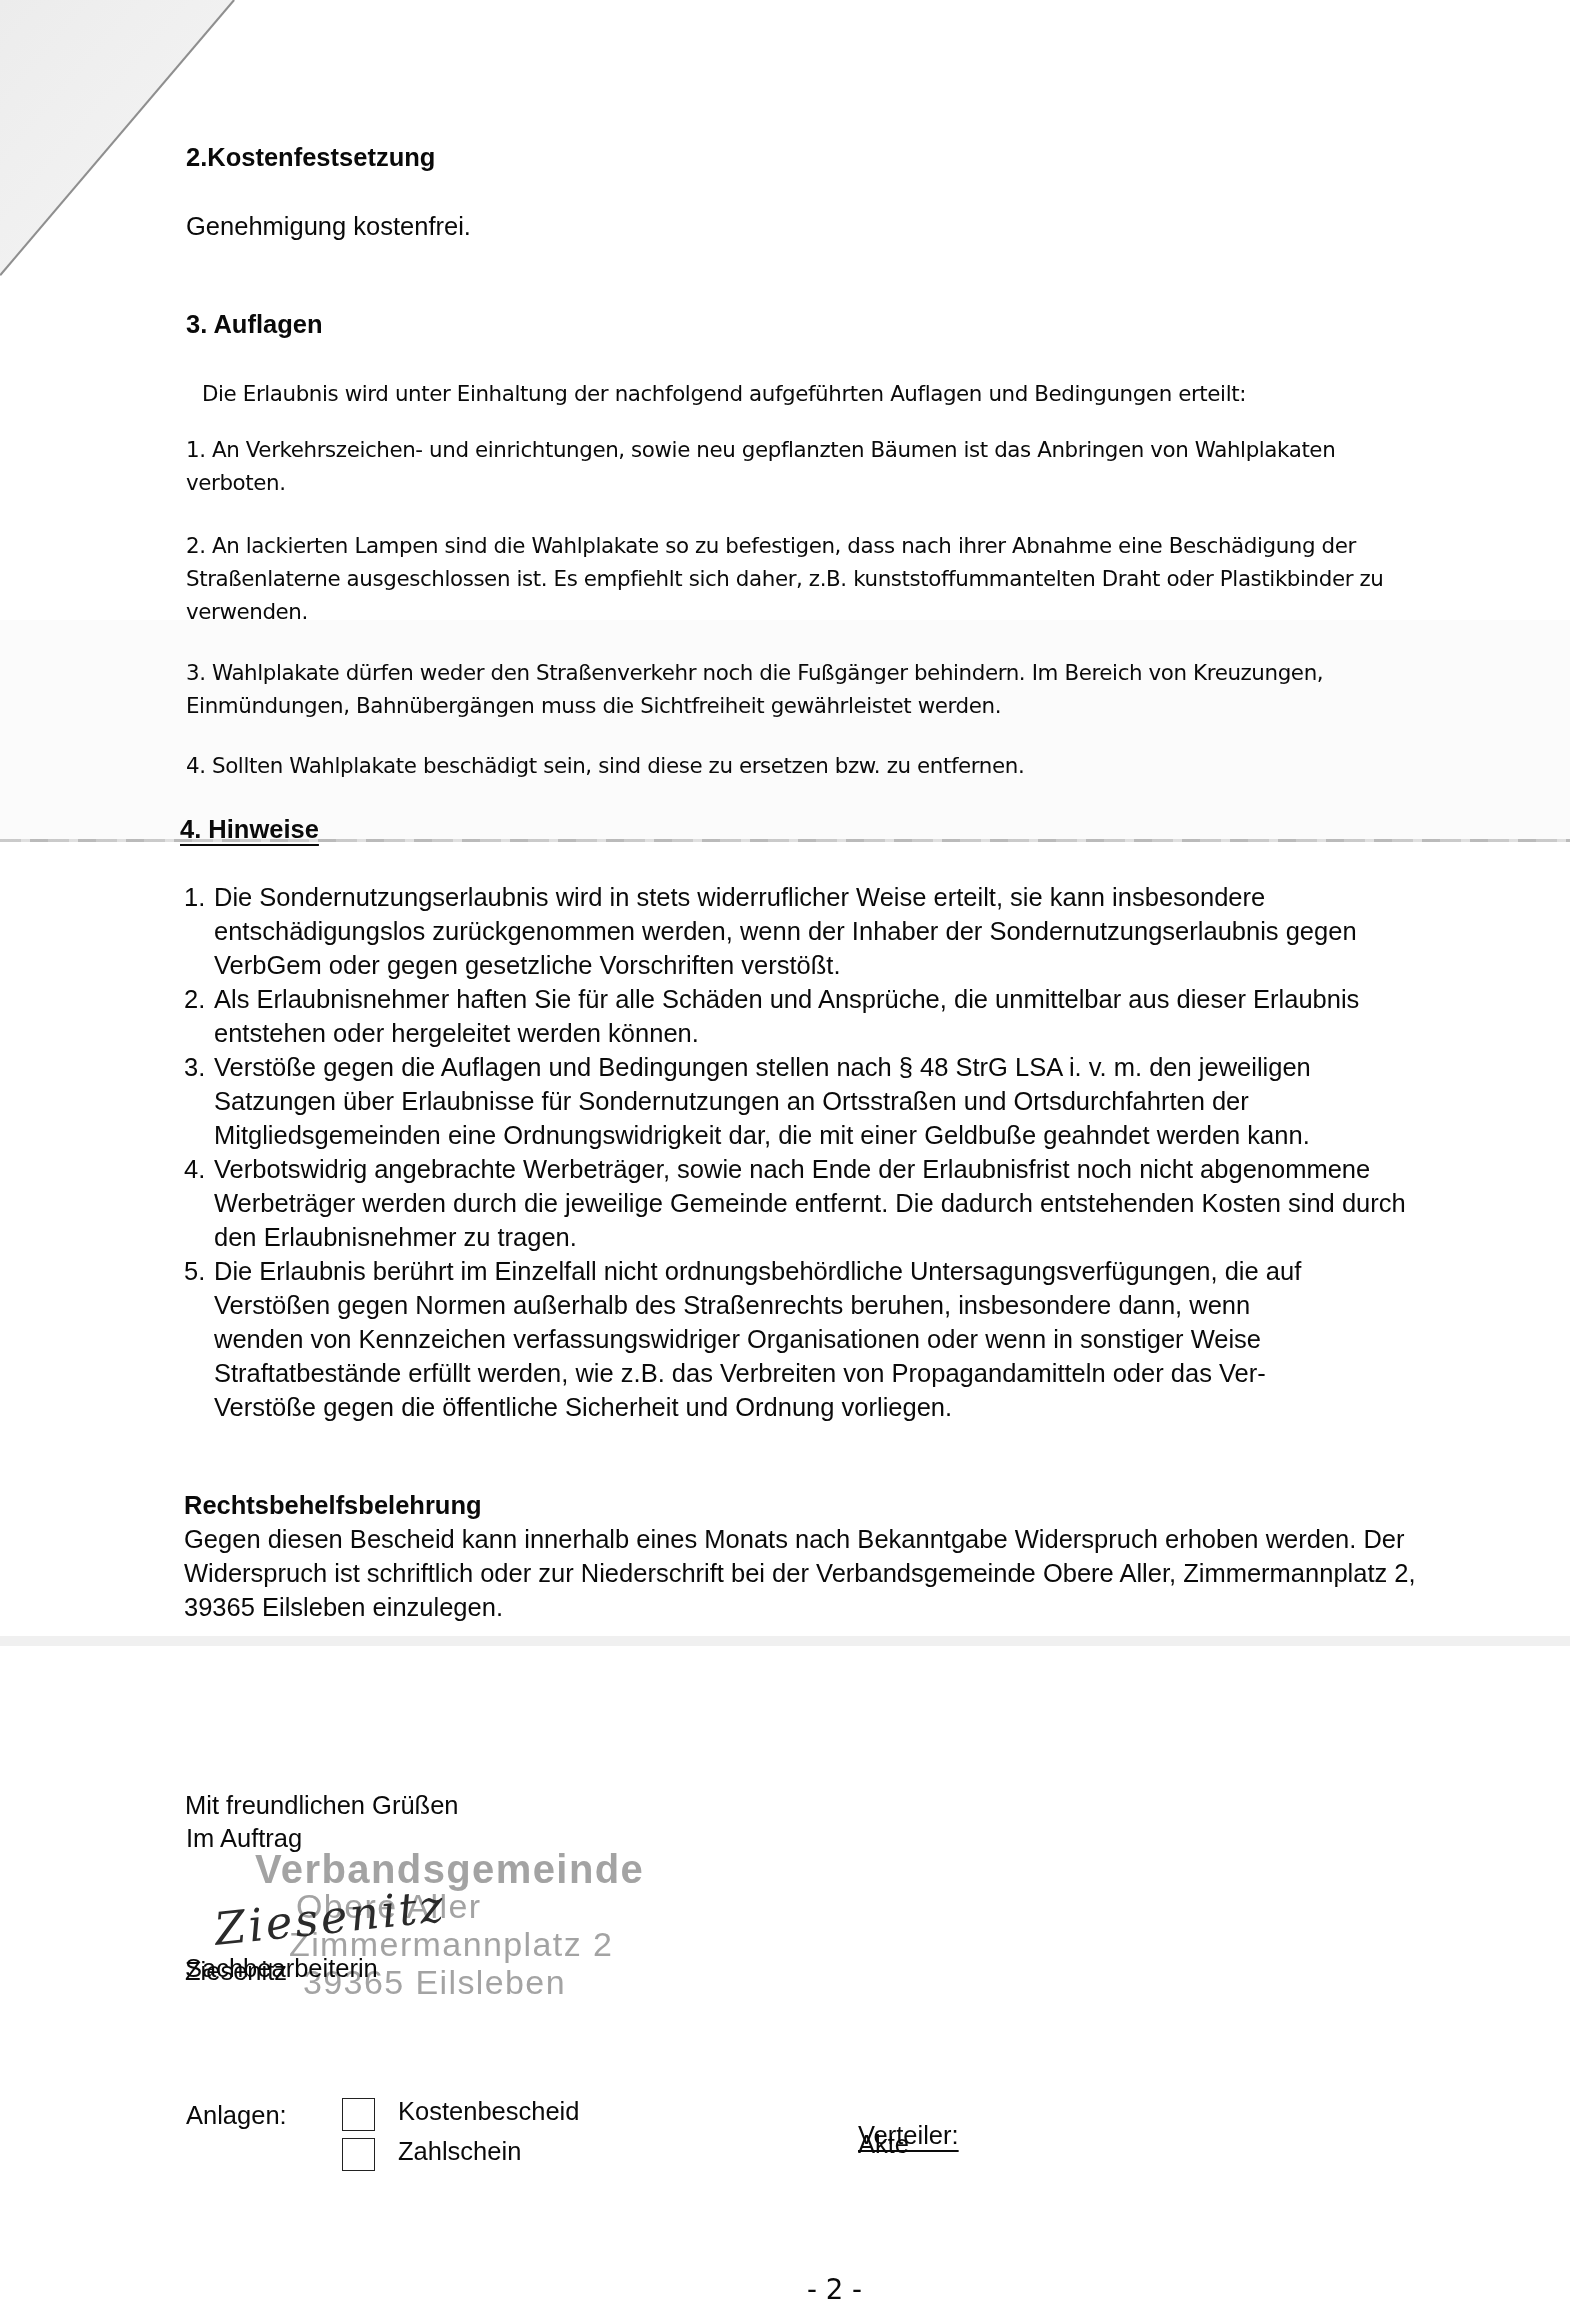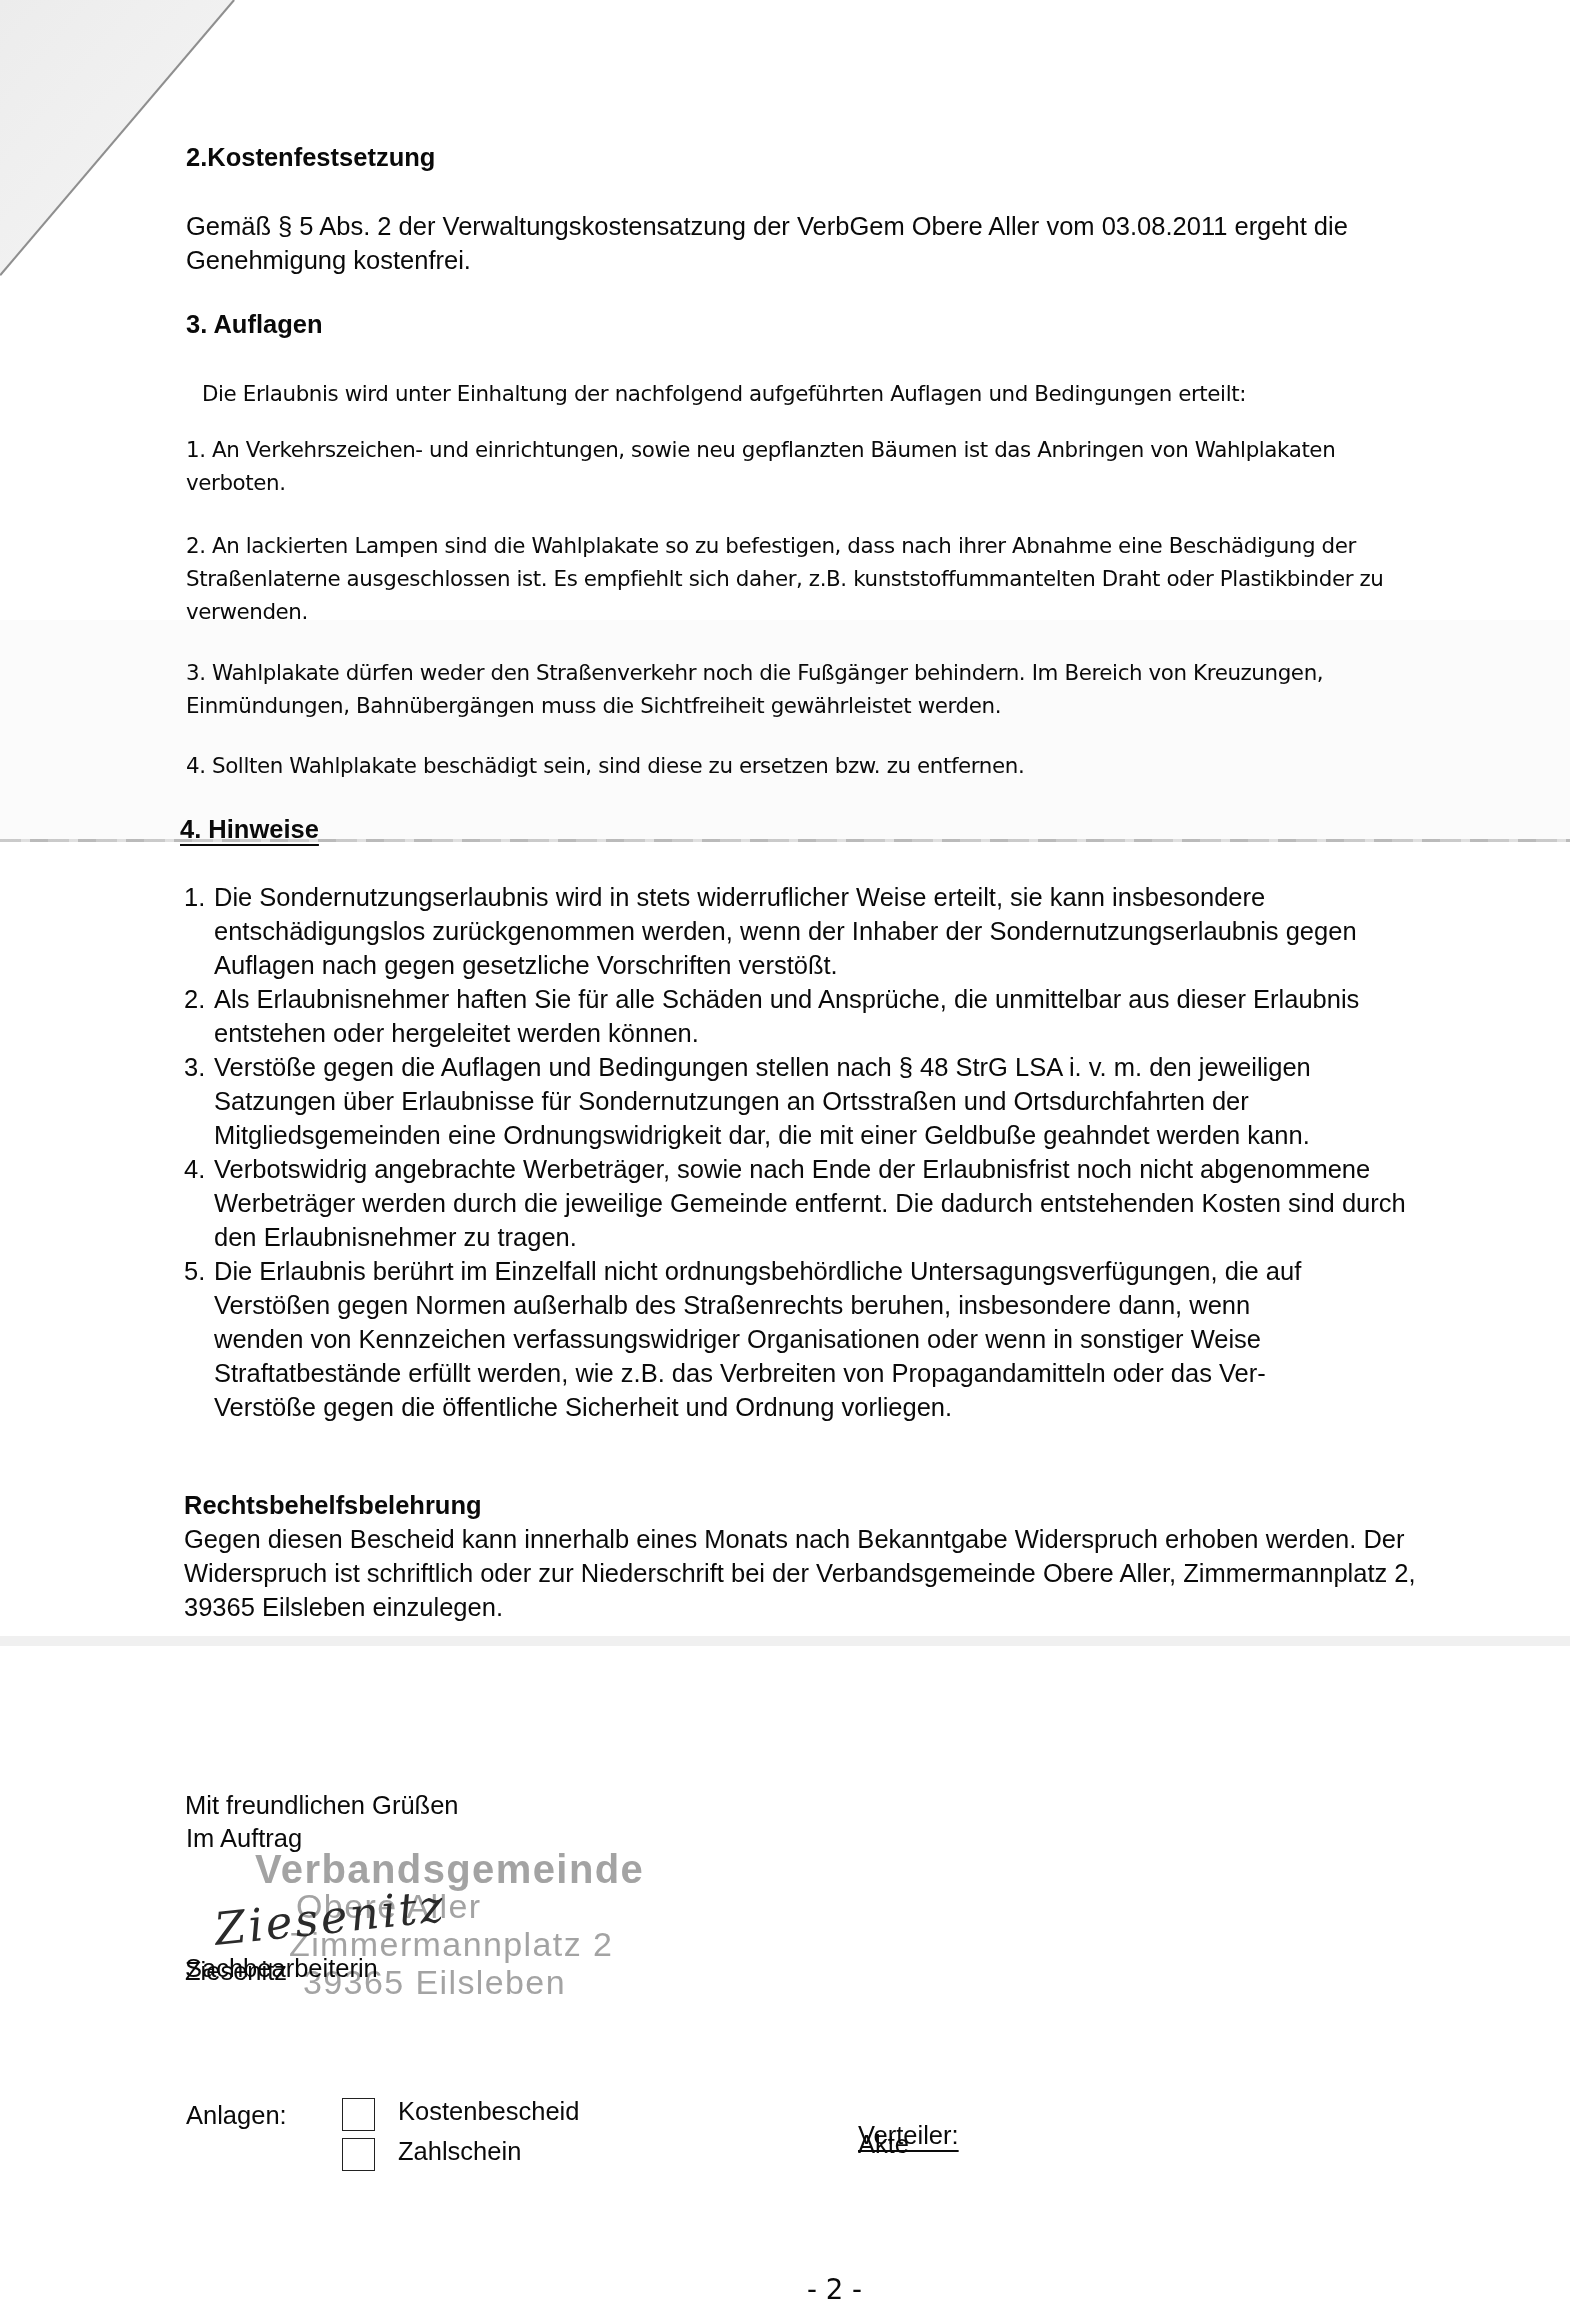--- a/index.html
+++ b/index.html
@@ -45,21 +45,20 @@
 
 <div class="fold"></div>
 <svg class="fold-edge" viewBox="0 0 360 420" width="248" height="289">
   <line x1="340" y1="0" x2="0" y2="400" stroke="#8f8f8f" stroke-width="3"></line>
 </svg>
 
 <div class="gray-band" style="top:620px;height:220px;opacity:.55;"></div>
 
 <div class="abs h-arial" style="left:186px;top:143px;">2.Kostenfestsetzung</div>
 <div class="abs p-arial" style="left:186px;top:209px;">
-  <div>Gemäß § 5 Abs. 2 der Verwaltungskostensatzung der VerbGem Obere Aller vom 03.08.2011 ergeht die</div>
   <div>Genehmigung kostenfrei.</div>
 </div>
 
 <div class="abs h-arial" style="left:186px;top:310px;">3. Auflagen</div>
 <div class="abs p-tahoma" style="left:202px;top:377px;">Die Erlaubnis wird unter Einhaltung der nachfolgend aufgeführten Auflagen und Bedingungen erteilt:</div>
 
 <div class="abs p-tahoma" style="left:186px;top:433px;">
   <div>1. An Verkehrszeichen- und einrichtungen, sowie neu gepflanzten Bäumen ist das Anbringen von Wahlplakaten</div>
   <div>verboten.</div>
 </div>
@@ -77,21 +76,21 @@
 <div class="fold-line"></div>
 
 <div class="abs h-arial underline" style="left:180px;top:815px;">4. Hinweise</div>
 
 <div class="abs p-arial" style="left:184px;top:880px;width:1364px;">
   <ol class="hinweise">
     <li>
       <span class="num">1.</span>
       <div>Die Sondernutzungserlaubnis wird in stets widerruflicher Weise erteilt, sie kann insbesondere</div>
       <div>entschädigungslos zurückgenommen werden, wenn der Inhaber der Sondernutzungserlaubnis gegen</div>
-      <div>Auflagen nach gegen gesetzliche Vorschriften verstößt.</div>
+      <div>VerbGem oder gegen gesetzliche Vorschriften verstößt.</div>
     </li>
     <li>
       <span class="num">2.</span>
       <div>Als Erlaubnisnehmer haften Sie für alle Schäden und Ansprüche, die unmittelbar aus dieser Erlaubnis</div>
       <div>entstehen oder hergeleitet werden können.</div>
     </li>
     <li>
       <span class="num">3.</span>
       <div>Verstöße gegen die Auflagen und Bedingungen stellen nach § 48 StrG LSA i. v. m. den jeweiligen</div>
       <div>Satzungen über Erlaubnisse für Sondernutzungen an Ortsstraßen und Ortsdurchfahrten der</div>

